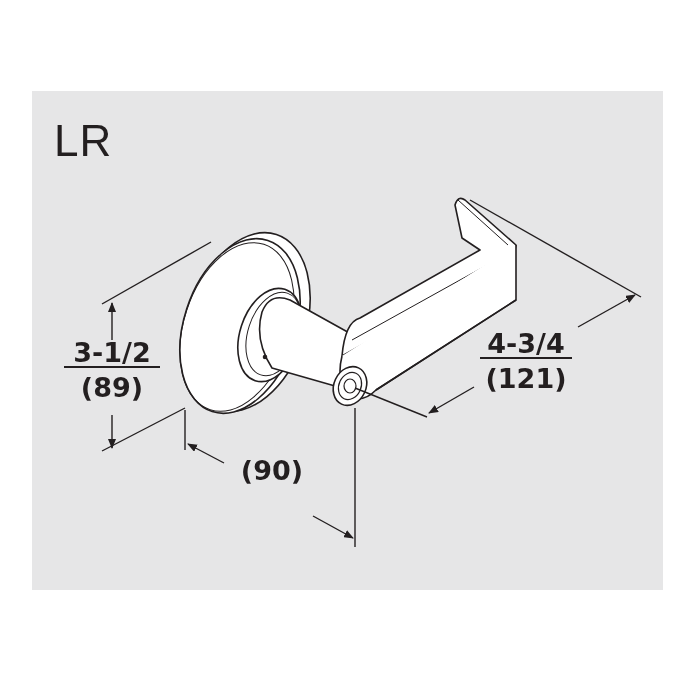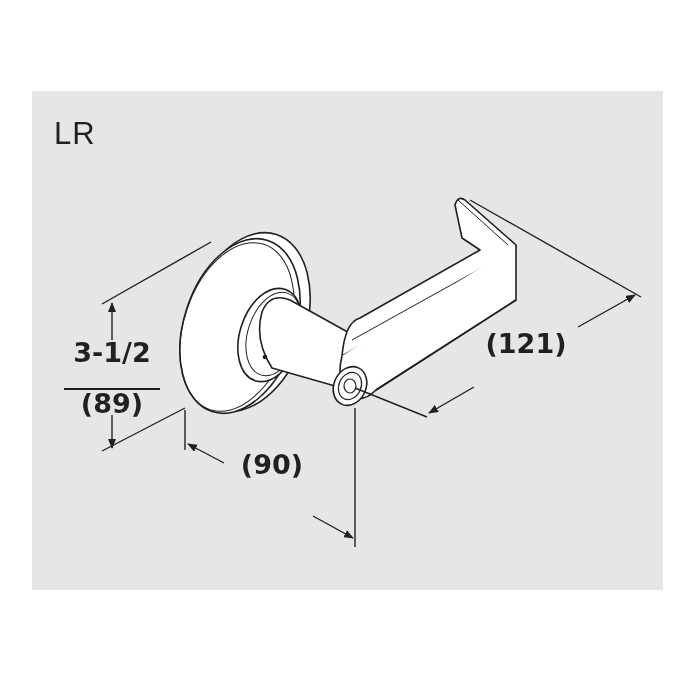--- a/index.html
+++ b/index.html
@@ -5,30 +5,30 @@
     html, body { margin: 0; padding: 0; background: #ffffff; }
     body { width: 700px; height: 700px; position: relative; overflow: hidden; }
     .panel {
       position: absolute; left: 32px; top: 91px; width: 631px; height: 499px;
       background: #e6e6e7;
     }
     .drawing { position: absolute; left: 0; top: 0; width: 700px; height: 700px; }
     .model-label {
       position: absolute; left: 54px; top: 116px;
       font-family: "Liberation Sans", "DejaVu Sans", sans-serif;
-      font-size: 31px; color: #231f20; letter-spacing: 1px;
+      font-size: 44px; color: #231f20; letter-spacing: 1px;
     }
     .dim {
       position: absolute;
       font-family: "DejaVu Sans", "Liberation Sans", sans-serif;
       font-weight: bold; font-size: 27px; color: #231f20;
       text-align: center; line-height: 1;
     }
-    .dim .frac { display: block; padding-bottom: 22px; border-bottom: 2px solid #231f20; text-align: center; }
-    .dim .metric { display: block; }
+    .dim .frac { display: block; padding-bottom: 0; border-bottom: 2px solid #231f20; text-align: center; }
+    .dim .metric { display: block; padding-top: 6px; }
   </style>
 </head>
 <body>
 
 <div class="panel"></div>
 
 <svg class="drawing" viewBox="0 0 700 700" xmlns="http://www.w3.org/2000/svg">
   <defs>
     <marker id="arrow" markerWidth="10" markerHeight="8" refX="9" refY="4" orient="auto" markerUnits="userSpaceOnUse">
       <path d="M0,0 L10,4 L0,8 Z" fill="#231f20"></path>
@@ -84,14 +84,15 @@
 <div class="dim" style="left:64px; top:339px; width:96px;">
   <span class="frac">3-1/2</span>
   <span class="metric">(89)</span>
 </div>
 
 <div class="dim" style="left:226px; top:451px; width:92px;">
   <span class="metric">(90)</span>
 </div>
 
 <div class="dim" style="left:480px; top:330px; width:92px;">
+  <span class="frac">4-3/4</span>
   <span class="metric">(121)</span>
 </div>
 
 </body></html>

